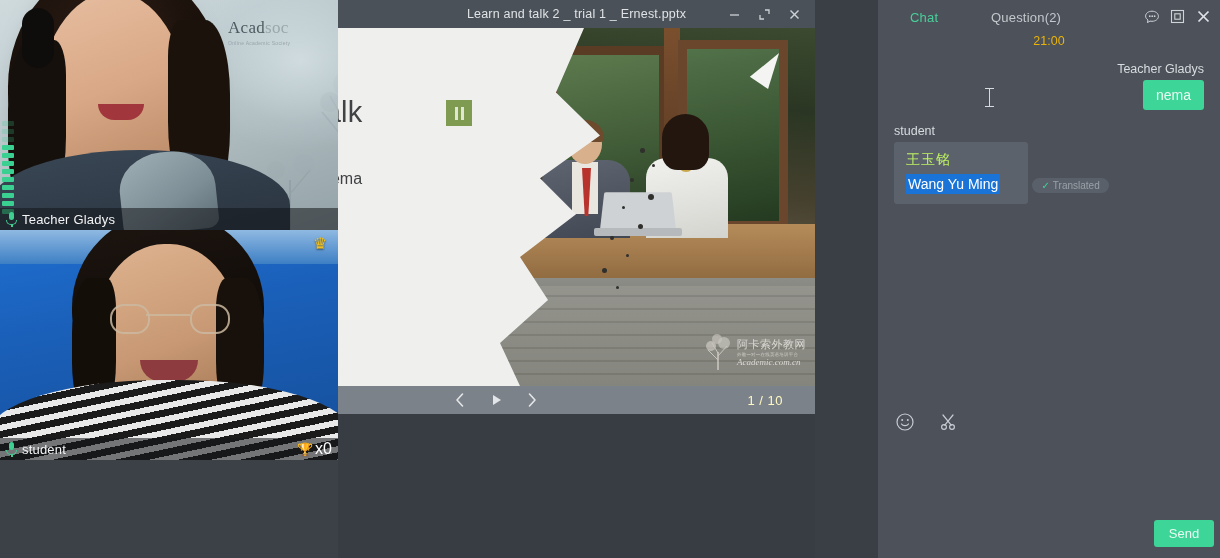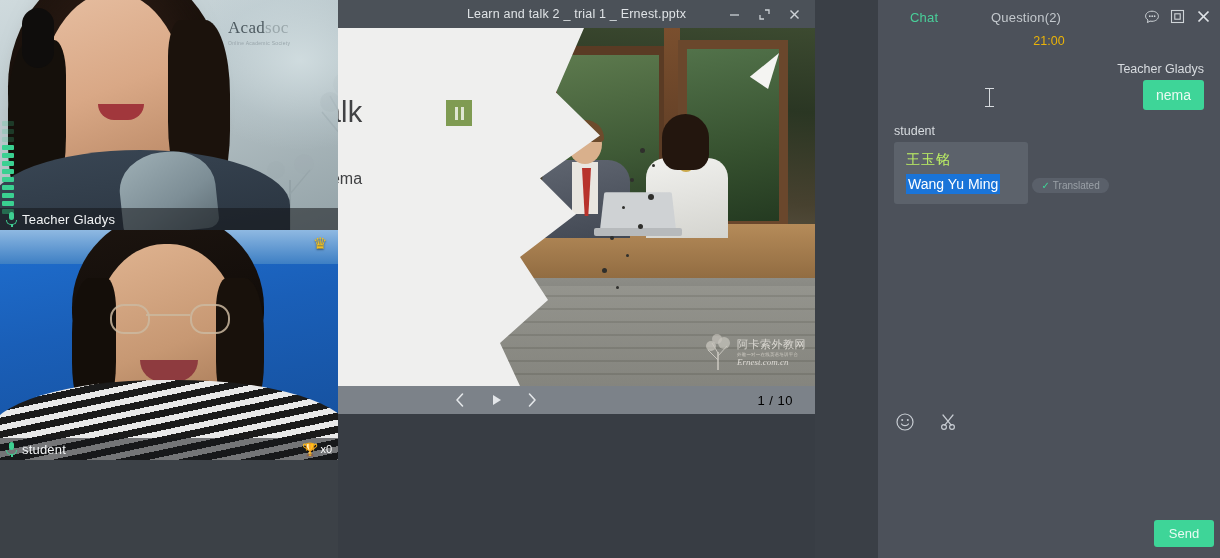--- a/index.html
+++ b/index.html
@@ -101,21 +101,21 @@
   }
   .name-bar.teacher{top:208px;}
   .name-bar.student{top:438px;}
   .name-txt{color:#f2f4f5;font-size:13px;margin-left:5px;letter-spacing:.2px;}
   .mic-ico{width:11px;height:15px;position:relative;flex:none;}
   .mic-ico i{position:absolute;left:3px;top:0;width:5px;height:8px;border-radius:3px;background:#3fcf92;}
   .mic-ico b{position:absolute;left:0px;top:8px;width:11px;height:5px;border-radius:0 0 7px 7px;border:1.5px solid #3fcf92;border-top:none;box-sizing:border-box;}
   .mic-ico s{position:absolute;left:4.5px;top:12px;width:2px;height:3px;background:#3fcf92;}
   .spacer{flex:1;}
   .trophy{font-size:13px;color:#f0c419;}
-  .trophy-n{color:#fff;font-size:11px;margin-left:2px;}
+  .trophy-n{color:#fff;font-size:16px;margin-left:2px;}
 
   
   .crown{position:absolute;left:313px;top:234px;font-size:16px;color:#f2c01e;text-shadow:0 1px 2px rgba(0,0,0,.6);}
 
   
   .vol-meter{position:absolute;left:2px;top:118px;width:12px;height:96px;display:flex;flex-direction:column-reverse;gap:3px;}
   .vol-meter span{display:block;width:12px;height:5px;background:#3ad091;border-radius:1px;}
   .vol-meter span.off{background:rgba(58,208,145,.22);}
 
   
@@ -194,21 +194,21 @@
   .wm-cn{font-size:11px;color:#e8e5df;letter-spacing:.5px;font-family:Liberation Mono, monospace;}
   .wm-cn2{font-size:4.5px;color:#d8d4cc;letter-spacing:.2px;font-family:"DejaVu Sans", sans-serif;}
   .wm-en{font-size:9px;color:#e9e6e0;font-family:"Liberation Serif", serif;font-style:italic;}
 
   .slide-bar{
     position:absolute;left:0;top:386px;width:477px;height:28px;background:#7c8289;
     display:flex;align-items:center;
   }
   .nav-btn{width:36px;height:28px;display:flex;align-items:center;justify-content:center;color:#e3e6e9;}
   .nav-btn.first{margin-left:104px;}
-  .pager{margin-left:auto;margin-right:22px;color:#000000;font-size:13px;letter-spacing:.5px;}
+  .pager{margin-left:auto;margin-right:32px;color:#fef9c3;font-size:13px;letter-spacing:.5px;}
 
   
   .ppt-under{position:absolute;left:338px;top:414px;width:477px;height:144px;background:#383d44;}
   .ppt-right{position:absolute;left:815px;top:0;width:63px;height:558px;background:#3a3f46;}
 
   
   .chat{position:absolute;left:878px;top:0;width:342px;height:558px;background:#4c515a;}
   .chat-head{position:relative;height:34px;display:flex;align-items:center;}
   .tab{font-size:13px;letter-spacing:.2px;}
   .tab-chat{position:absolute;left:32px;top:10px;color:#49cf9a;}
@@ -404,21 +404,21 @@
           <svg class="wm-tree" viewBox="0 0 34 36">
             <path d="M17 36 L17 18" stroke="#e6e2da" stroke-width="1.6" fill="none"></path>
             <path d="M17 26 L7 16 M17 22 L26 12 M17 19 L11 9" stroke="#e6e2da" stroke-width="1" fill="none"></path>
             <circle cx="10" cy="12" r="5" fill="#e6e2da" opacity=".75"></circle>
             <circle cx="23" cy="9" r="6" fill="#e6e2da" opacity=".7"></circle>
             <circle cx="16" cy="5" r="5" fill="#e6e2da" opacity=".65"></circle>
           </svg>
           <div class="wm-txt">
             <div class="wm-cn">阿卡索外教网</div>
             <div class="wm-cn2">外教一对一在线英语培训平台</div>
-            <div class="wm-en">Ernest.com.cn</div>
+            <div class="wm-en">Academic.com.cn</div>
           </div>
         </div>
       </div>
 
       <div class="slide-h">d Talk</div>
       <div class="pause-btn">
           <i></i>
           <i></i>
         </div>
       <div class="slide-sub">nema</div>

